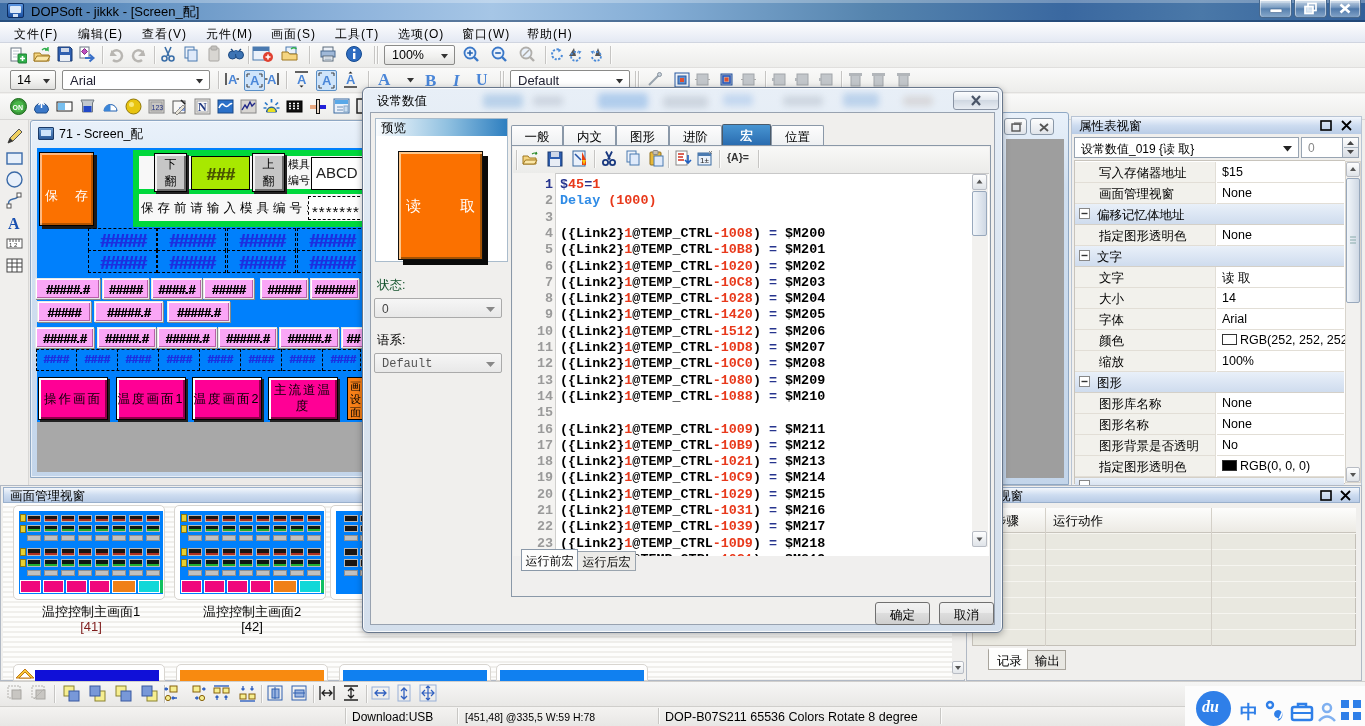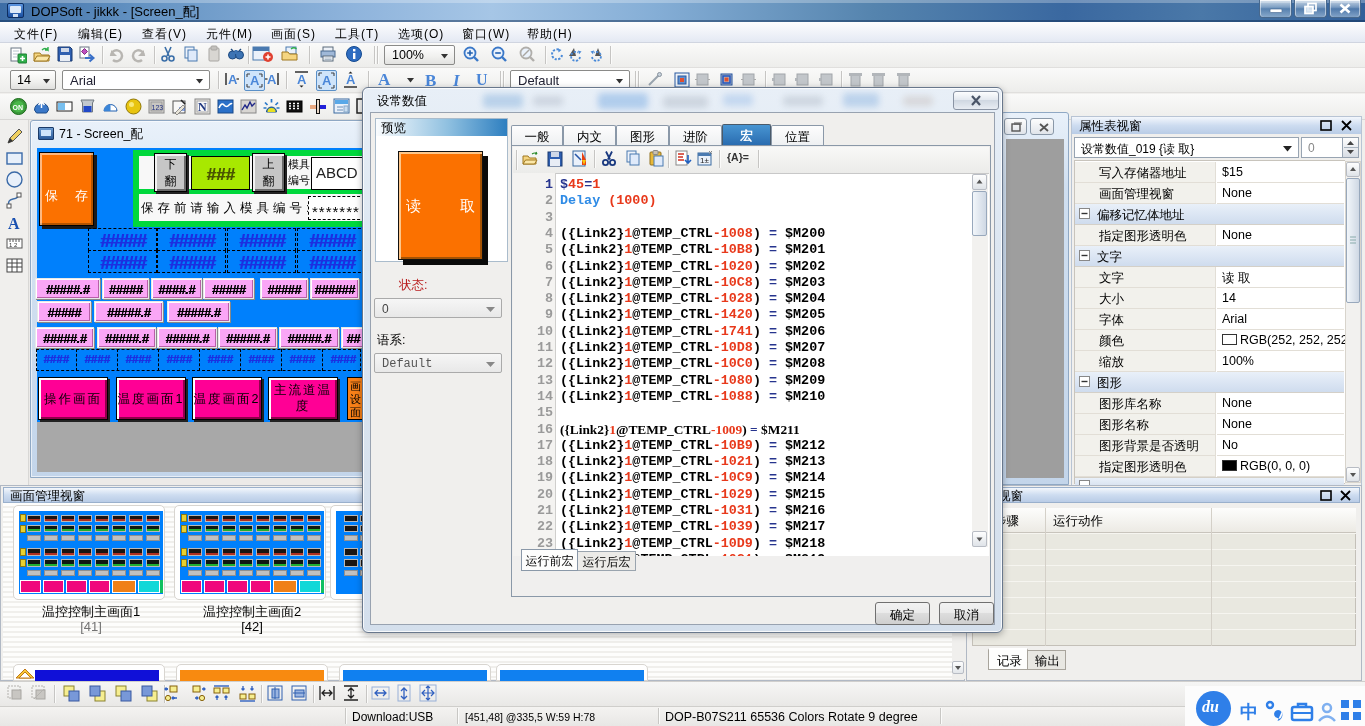--- a/index.html
+++ b/index.html
@@ -989,21 +989,21 @@
 <div class="ab" style="left:360px;top:525px;width:14px;height:7px;background:#1a1512;border:1px solid #b8b8b8"></div>
 <div class="ab" style="left:344px;top:548px;width:14px;height:8px;background:#1a1512;border:1px solid #b8b8b8"></div>
 <div class="ab" style="left:360px;top:548px;width:14px;height:8px;background:#1a1512;border:1px solid #b8b8b8"></div>
 <div class="ab" style="left:344px;top:559px;width:14px;height:8px;background:#1a1512;border:1px solid #b8b8b8"></div>
 <div class="ab" style="left:360px;top:559px;width:14px;height:8px;background:#1a1512;border:1px solid #b8b8b8"></div>
 <div class="ab" style="left:344px;top:535px;width:14px;height:6px;background:#c0c0c0;border:1px solid #909090"></div>
 <div class="ab" style="left:360px;top:535px;width:14px;height:6px;background:#c0c0c0;border:1px solid #909090"></div>
 <div class="ab" style="left:344px;top:570px;width:14px;height:6px;background:#c0c0c0;border:1px solid #909090"></div>
 <div class="ab" style="left:360px;top:570px;width:14px;height:6px;background:#c0c0c0;border:1px solid #909090"></div>
 <div class="ab" style="left:19px;top:603px;width:144px;text-align:center;font-size:13px;color:#000;white-space:nowrap">温控控制主画面1</div>
-<div class="ab" style="left:19px;top:619px;width:144px;text-align:center;font-size:13px;color:#737373">[41]</div>
+<div class="ab" style="left:19px;top:619px;width:144px;text-align:center;font-size:13px;color:#7f1d1d">[41]</div>
 <div class="ab" style="left:180px;top:603px;width:144px;text-align:center;font-size:13px;color:#000;white-space:nowrap">温控控制主画面2</div>
 <div class="ab" style="left:180px;top:619px;width:144px;text-align:center;font-size:13px;color:#000">[42]</div>
 <div class="ab" style="left:13px;top:664px;width:152px;height:17px;background:#fff;border:1px solid #d8d5d0;border-radius:5px 5px 0 0"></div>
 <div class="ab" style="left:15px;top:668px;width:20px;height:13px">
     <svg width="20" height="13">
       <path d="M10 1 L19 10 H1 Z" fill="#f8c838" stroke="#c07818"></path>
       <path d="M10 4 L16 10 H4 Z" fill="#fff" stroke="#c07818"></path>
     </svg>
   </div>
 <div class="ab" style="left:35px;top:670px;width:124px;height:12px;background:#1010d8"></div>
@@ -1159,21 +1159,21 @@
   </div>
 <div class="ab" style="left:419px;top:684px;width:19px;height:19px">
     <svg width="19" height="19">
       <rect x="1" y="1" width="16" height="16" fill="none" stroke="#98b0d8"></rect>
       <path d="M9 3 v12 M3 9 h12 m-3-3 l3 3 -3 3 M6 6 l-3 3 3 3 M7 4 l2-2 2 2 M7 14 l2 2 2-2" stroke="#3060c0" stroke-width="1.2" fill="none"></path>
     </svg>
   </div>
 <div class="ab" style="left:0;top:706px;width:1365px;height:20px;background:linear-gradient(180deg,#f4f3f1,#e8e7e5);border-top:1px solid #cfcecb"></div>
 <div class="ab" style="left:352px;top:710px;font-size:12px;color:#000;white-space:nowrap">Download:USB</div>
 <div class="ab" style="left:465px;top:711px;font-size:10.5px;color:#000;white-space:nowrap">[451,48] @335,5 W:59 H:78</div>
-<div class="ab" style="left:665px;top:710px;font-size:12.5px;color:#000;white-space:nowrap">DOP-B07S211 65536 Colors Rotate 9 degree</div>
+<div class="ab" style="left:665px;top:710px;font-size:12.5px;color:#000;white-space:nowrap">DOP-B07S211 65536 Colors Rotate 8 degree</div>
 <div class="ab" style="left:345px;top:708px;width:1px;height:16px;background:#c8c7c4;box-shadow:1px 0 0 #fbfbfa"></div>
 <div class="ab" style="left:457px;top:708px;width:1px;height:16px;background:#c8c7c4;box-shadow:1px 0 0 #fbfbfa"></div>
 <div class="ab" style="left:658px;top:708px;width:1px;height:16px;background:#c8c7c4;box-shadow:1px 0 0 #fbfbfa"></div>
 <div class="ab" style="left:940px;top:708px;width:1px;height:16px;background:#c8c7c4;box-shadow:1px 0 0 #fbfbfa"></div>
 <div class="ab" style="left:362px;top:87px;width:641px;height:546px;background:linear-gradient(180deg,#e8eff7,#dce6f1 30%,#d4dfec);border:1px solid #68778c;border-radius:6px;box-shadow:0 2px 7px rgba(0,0,0,0.3),inset 0 0 0 1px rgba(255,255,255,0.8)"></div>
 <div class="ab" style="left:363px;top:88px;width:639px;height:25px;border-radius:5px 5px 0 0;overflow:hidden">
     <div class="ab" style="left:120px;top:6px;width:40px;height:14px;background:rgba(130,175,220,0.45);border-radius:4px;filter:blur(3px)"></div>
     <div class="ab" style="left:170px;top:8px;width:30px;height:10px;background:rgba(150,160,175,0.3);border-radius:4px;filter:blur(3px)"></div>
     <div class="ab" style="left:235px;top:5px;width:50px;height:16px;background:rgba(120,170,225,0.48);border-radius:4px;filter:blur(3px)"></div>
     <div class="ab" style="left:300px;top:8px;width:45px;height:12px;background:rgba(140,150,165,0.28);border-radius:4px;filter:blur(3px)"></div>
@@ -1192,21 +1192,21 @@
 <div class="ab" style="left:375px;top:118px;width:133px;height:144px;background:#fff;border:1px solid #aabccc"></div>
 <div class="ab" style="left:376px;top:119px;width:131px;height:17px;background:linear-gradient(90deg,#fafcfe,#8fc0e0 55%,#2e7fc0)">
     <span class="ab" style="left:5px;top:1px;font-size:12.5px;color:#000">预览</span>
   </div>
 <div class="ab" style="left:398px;top:151px;width:85px;height:109px;background:#fb7100;border:1px solid #111;box-shadow:inset 2px 2px 0 #fdc68a,inset -2px -2px 0 #a35204,5px 5px 0 #0a0a0a">
     <div class="ab" style="left:0;top:45px;width:100%;display:flex;justify-content:space-between;padding:0 7px;color:#fff;font-size:15px">
       <span>读</span>
       <span>取</span>
     </div>
   </div>
-<div class="ab" style="left:399px;top:277px;font-size:12.5px;color:#b91c1c">状态:</div>
+<div class="ab" style="left:377px;top:277px;font-size:12.5px;color:#14532d">状态:</div>
 <div class="ab" style="left:374px;top:298px;width:128px;height:20px;background:linear-gradient(180deg,#f6f6f6,#e8e8e8);border:1px solid #aaa;border-radius:2px">
     <span class="ab" style="left:7px;top:3px;font-size:12px;color:#444">0</span>
     <span class="ab" style="right:5px;top:7px">
       <svg width="11" height="8">
         <path d="M1 1 l4.5 5 4.5-5 z" fill="#888"></path>
       </svg>
     </span>
   </div>
 <div class="ab" style="left:377px;top:332px;font-size:12.5px;color:#000">语系:</div>
 <div class="ab" style="left:374px;top:353px;width:128px;height:20px;background:linear-gradient(180deg,#f6f6f6,#e8e8e8);border:1px solid #aaa;border-radius:2px">
@@ -1316,33 +1316,33 @@
     <div class="ab" style="left:47px;top:69.2px;font-size:13.4px;font-weight:bold;color:#000;font-family:'Liberation Mono',monospace;white-space:pre">({Link2}<r>1</r>@TEMP_CTRL<r>-10B8</r>) <n>=</n> $M201</div>
     <div class="ab" style="right:436px;top:85.5px;font-size:13.4px;font-weight:bold;color:#9a9a9a;font-family:'Liberation Mono',monospace">6</div>
     <div class="ab" style="left:47px;top:85.5px;font-size:13.4px;font-weight:bold;color:#000;font-family:'Liberation Mono',monospace;white-space:pre">({Link2}<r>1</r>@TEMP_CTRL<r>-1020</r>) <n>=</n> $M202</div>
     <div class="ab" style="right:436px;top:101.80000000000001px;font-size:13.4px;font-weight:bold;color:#9a9a9a;font-family:'Liberation Mono',monospace">7</div>
     <div class="ab" style="left:47px;top:101.80000000000001px;font-size:13.4px;font-weight:bold;color:#000;font-family:'Liberation Mono',monospace;white-space:pre">({Link2}<r>1</r>@TEMP_CTRL<r>-10C8</r>) <n>=</n> $M203</div>
     <div class="ab" style="right:436px;top:118.10000000000001px;font-size:13.4px;font-weight:bold;color:#9a9a9a;font-family:'Liberation Mono',monospace">8</div>
     <div class="ab" style="left:47px;top:118.10000000000001px;font-size:13.4px;font-weight:bold;color:#000;font-family:'Liberation Mono',monospace;white-space:pre">({Link2}<r>1</r>@TEMP_CTRL<r>-1028</r>) <n>=</n> $M204</div>
     <div class="ab" style="right:436px;top:134.4px;font-size:13.4px;font-weight:bold;color:#9a9a9a;font-family:'Liberation Mono',monospace">9</div>
     <div class="ab" style="left:47px;top:134.4px;font-size:13.4px;font-weight:bold;color:#000;font-family:'Liberation Mono',monospace;white-space:pre">({Link2}<r>1</r>@TEMP_CTRL<r>-1420</r>) <n>=</n> $M205</div>
     <div class="ab" style="right:436px;top:150.70000000000002px;font-size:13.4px;font-weight:bold;color:#9a9a9a;font-family:'Liberation Mono',monospace">10</div>
-    <div class="ab" style="left:47px;top:150.70000000000002px;font-size:13.4px;font-weight:bold;color:#000;font-family:'Liberation Mono',monospace;white-space:pre">({Link2}<r>1</r>@TEMP_CTRL<r>-1741</r>) <n>=</n> $M206</div>
+    <div class="ab" style="left:47px;top:150.70000000000002px;font-size:13.4px;font-weight:bold;color:#000;font-family:'Liberation Mono',monospace;white-space:pre">({Link2}<r>1</r>@TEMP_CTRL<r>-1512</r>) <n>=</n> $M206</div>
     <div class="ab" style="right:436px;top:167.0px;font-size:13.4px;font-weight:bold;color:#9a9a9a;font-family:'Liberation Mono',monospace">11</div>
     <div class="ab" style="left:47px;top:167.0px;font-size:13.4px;font-weight:bold;color:#000;font-family:'Liberation Mono',monospace;white-space:pre">({Link2}<r>1</r>@TEMP_CTRL<r>-10D8</r>) <n>=</n> $M207</div>
     <div class="ab" style="right:436px;top:183.3px;font-size:13.4px;font-weight:bold;color:#9a9a9a;font-family:'Liberation Mono',monospace">12</div>
     <div class="ab" style="left:47px;top:183.3px;font-size:13.4px;font-weight:bold;color:#000;font-family:'Liberation Mono',monospace;white-space:pre">({Link2}<r>1</r>@TEMP_CTRL<r>-10C0</r>) <n>=</n> $M208</div>
     <div class="ab" style="right:436px;top:199.60000000000002px;font-size:13.4px;font-weight:bold;color:#9a9a9a;font-family:'Liberation Mono',monospace">13</div>
     <div class="ab" style="left:47px;top:199.60000000000002px;font-size:13.4px;font-weight:bold;color:#000;font-family:'Liberation Mono',monospace;white-space:pre">({Link2}<r>1</r>@TEMP_CTRL<r>-1080</r>) <n>=</n> $M209</div>
     <div class="ab" style="right:436px;top:215.9px;font-size:13.4px;font-weight:bold;color:#9a9a9a;font-family:'Liberation Mono',monospace">14</div>
     <div class="ab" style="left:47px;top:215.9px;font-size:13.4px;font-weight:bold;color:#000;font-family:Liberation Mono, monospace;white-space:pre">({Link2}<r>1</r>@TEMP_CTRL<r>-1088</r>) <n>=</n> $M210</div>
     <div class="ab" style="right:436px;top:232.20000000000002px;font-size:13.4px;font-weight:bold;color:#9a9a9a;font-family:'Liberation Mono',monospace">15</div>
     <div class="ab" style="left:47px;top:232.20000000000002px;font-size:13.4px;font-weight:bold;color:#000;font-family:'Liberation Mono',monospace;white-space:pre"></div>
     <div class="ab" style="right:436px;top:248.5px;font-size:13.4px;font-weight:bold;color:#9a9a9a;font-family:'Liberation Mono',monospace">16</div>
-    <div class="ab" style="left:47px;top:248.5px;font-size:13.4px;font-weight:bold;color:#000;font-family:Liberation Serif, serif;white-space:pre">({Link2}<r>1</r>@TEMP_CTRL<r>-1009</r>) <n>=</n> $M211</div>
+    <div class="ab" style="left:47px;top:248.5px;font-size:13.4px;font-weight:bold;color:#000;font-family:Liberation Mono, monospace;white-space:pre">({Link2}<r>1</r>@TEMP_CTRL<r>-1009</r>) <n>=</n> $M211</div>
     <div class="ab" style="right:436px;top:264.8px;font-size:13.4px;font-weight:bold;color:#9a9a9a;font-family:'Liberation Mono',monospace">17</div>
     <div class="ab" style="left:47px;top:264.8px;font-size:13.4px;font-weight:bold;color:#000;font-family:'Liberation Mono',monospace;white-space:pre">({Link2}<r>1</r>@TEMP_CTRL<r>-10B9</r>) <n>=</n> $M212</div>
     <div class="ab" style="right:436px;top:281.1px;font-size:13.4px;font-weight:bold;color:#9a9a9a;font-family:'Liberation Mono',monospace">18</div>
     <div class="ab" style="left:47px;top:281.1px;font-size:13.4px;font-weight:bold;color:#000;font-family:'Liberation Mono',monospace;white-space:pre">({Link2}<r>1</r>@TEMP_CTRL<r>-1021</r>) <n>=</n> $M213</div>
     <div class="ab" style="right:436px;top:297.40000000000003px;font-size:13.4px;font-weight:bold;color:#9a9a9a;font-family:'Liberation Mono',monospace">19</div>
     <div class="ab" style="left:47px;top:297.40000000000003px;font-size:13.4px;font-weight:bold;color:#000;font-family:'Liberation Mono',monospace;white-space:pre">({Link2}<r>1</r>@TEMP_CTRL<r>-10C9</r>) <n>=</n> $M214</div>
     <div class="ab" style="right:436px;top:313.7px;font-size:13.4px;font-weight:bold;color:#9a9a9a;font-family:'Liberation Mono',monospace">20</div>
     <div class="ab" style="left:47px;top:313.7px;font-size:13.4px;font-weight:bold;color:#000;font-family:'Liberation Mono',monospace;white-space:pre">({Link2}<r>1</r>@TEMP_CTRL<r>-1029</r>) <n>=</n> $M215</div>
     <div class="ab" style="right:436px;top:330.0px;font-size:13.4px;font-weight:bold;color:#9a9a9a;font-family:'Liberation Mono',monospace">21</div>
     <div class="ab" style="left:47px;top:330.0px;font-size:13.4px;font-weight:bold;color:#000;font-family:'Liberation Mono',monospace;white-space:pre">({Link2}<r>1</r>@TEMP_CTRL<r>-1031</r>) <n>=</n> $M216</div>

